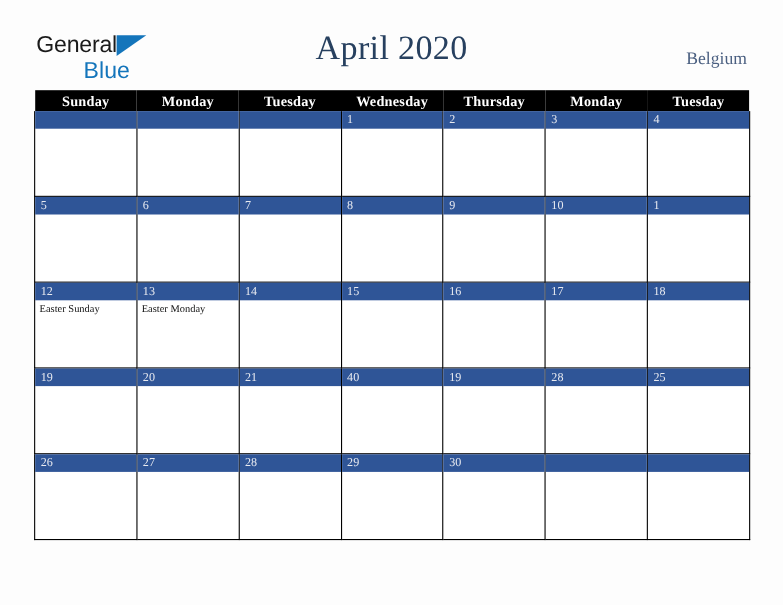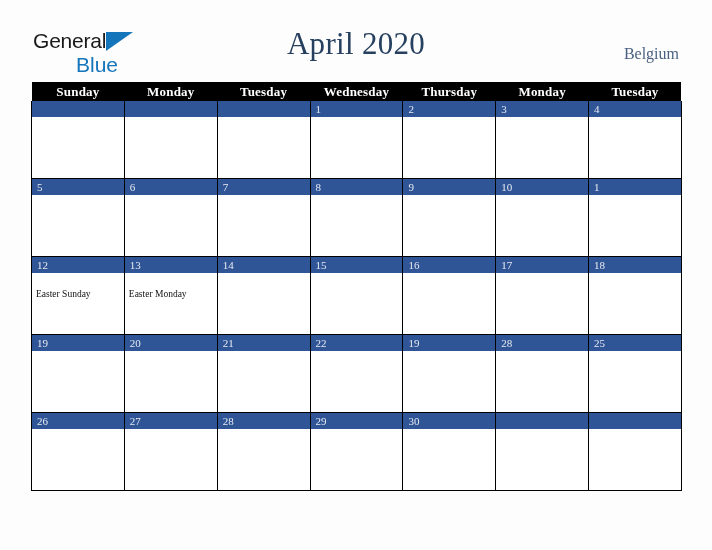--- a/index.html
+++ b/index.html
@@ -140,21 +140,21 @@
     font-size: 11px;
     color: #e8eaf0;
     font-family: "Liberation Serif", "DejaVu Serif", serif;
   }
   .events {
     padding: 3px 4px 0 4px;
     font-size: 9.5px;
     line-height: 12px;
     color: #111111;
   }
-  .event { display: block; margin-top: 12px; }
+  .event { display: block; }
 </style>
 </head>
 <body>
 
 <div class="page">
 
   <div class="topbar">
 
     <div class="logo">
       <span class="logo-row1">
@@ -319,21 +319,21 @@
               <div class="datebar">20</div>
             </div>
           </td>
           <td>
             <div class="cell">
               <div class="datebar">21</div>
             </div>
           </td>
           <td>
             <div class="cell">
-              <div class="datebar">22</div>
+              <div class="datebar">40</div>
             </div>
           </td>
           <td>
             <div class="cell">
               <div class="datebar">19</div>
             </div>
           </td>
           <td>
             <div class="cell">
               <div class="datebar">28</div>

